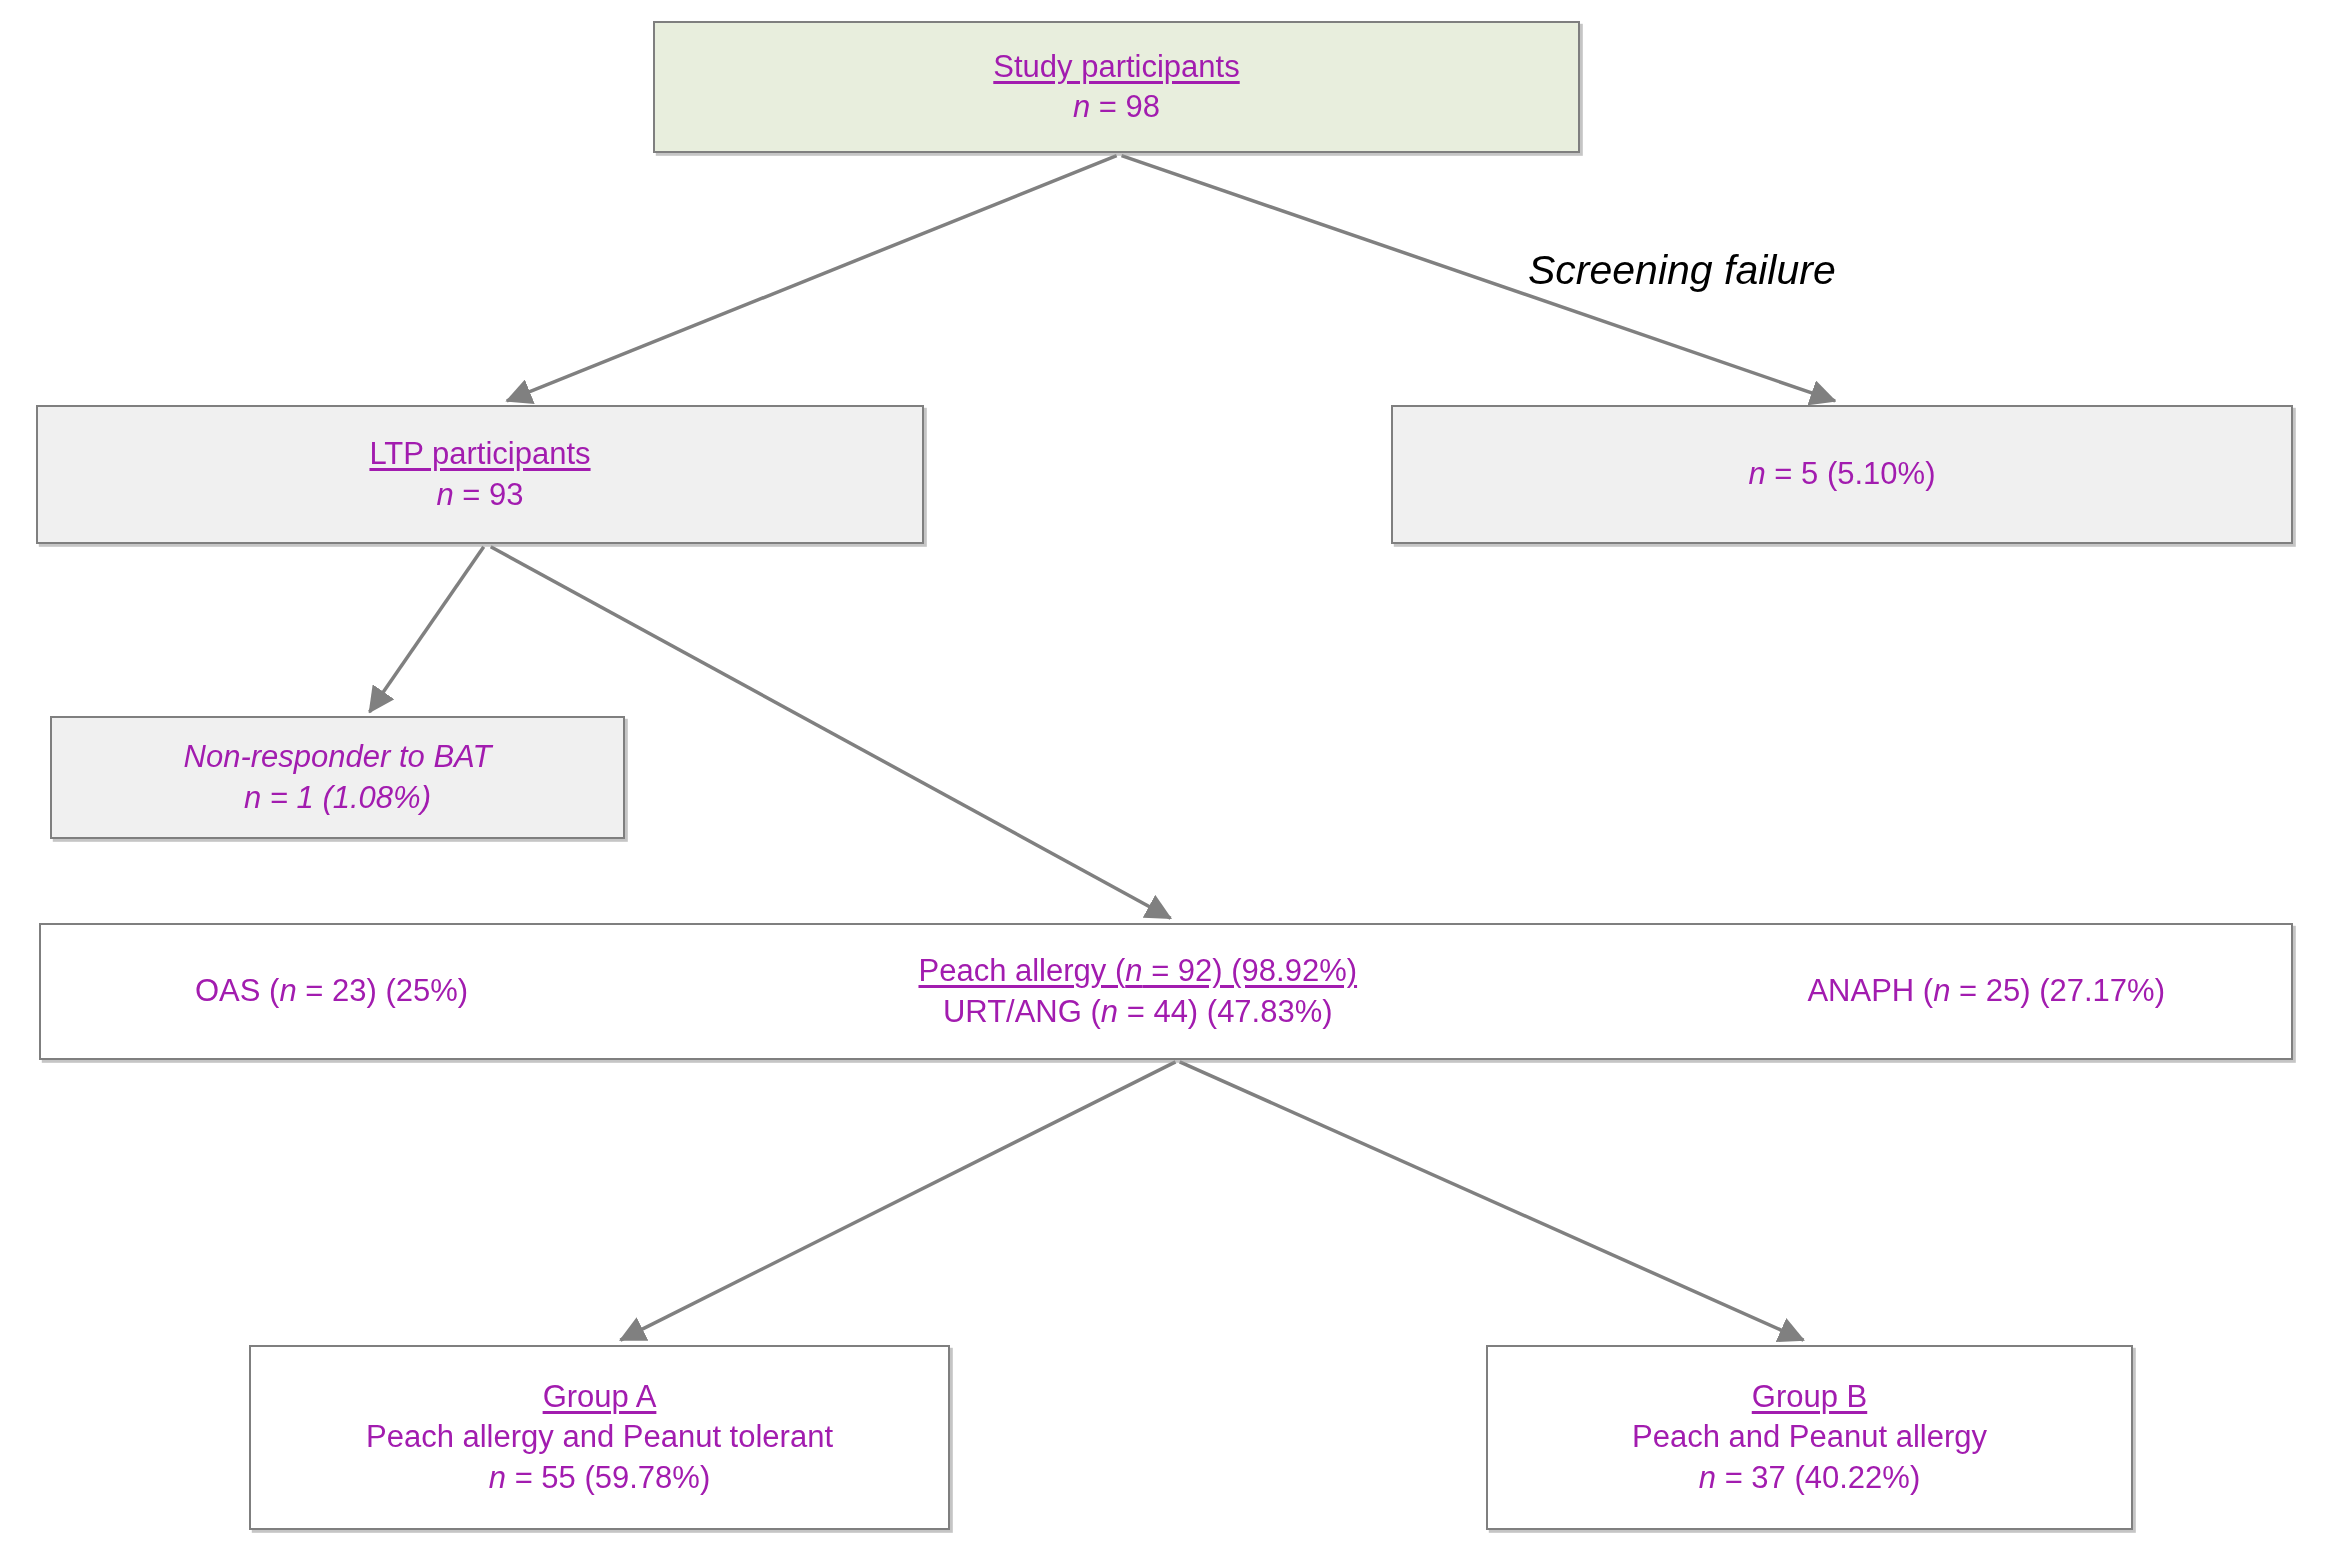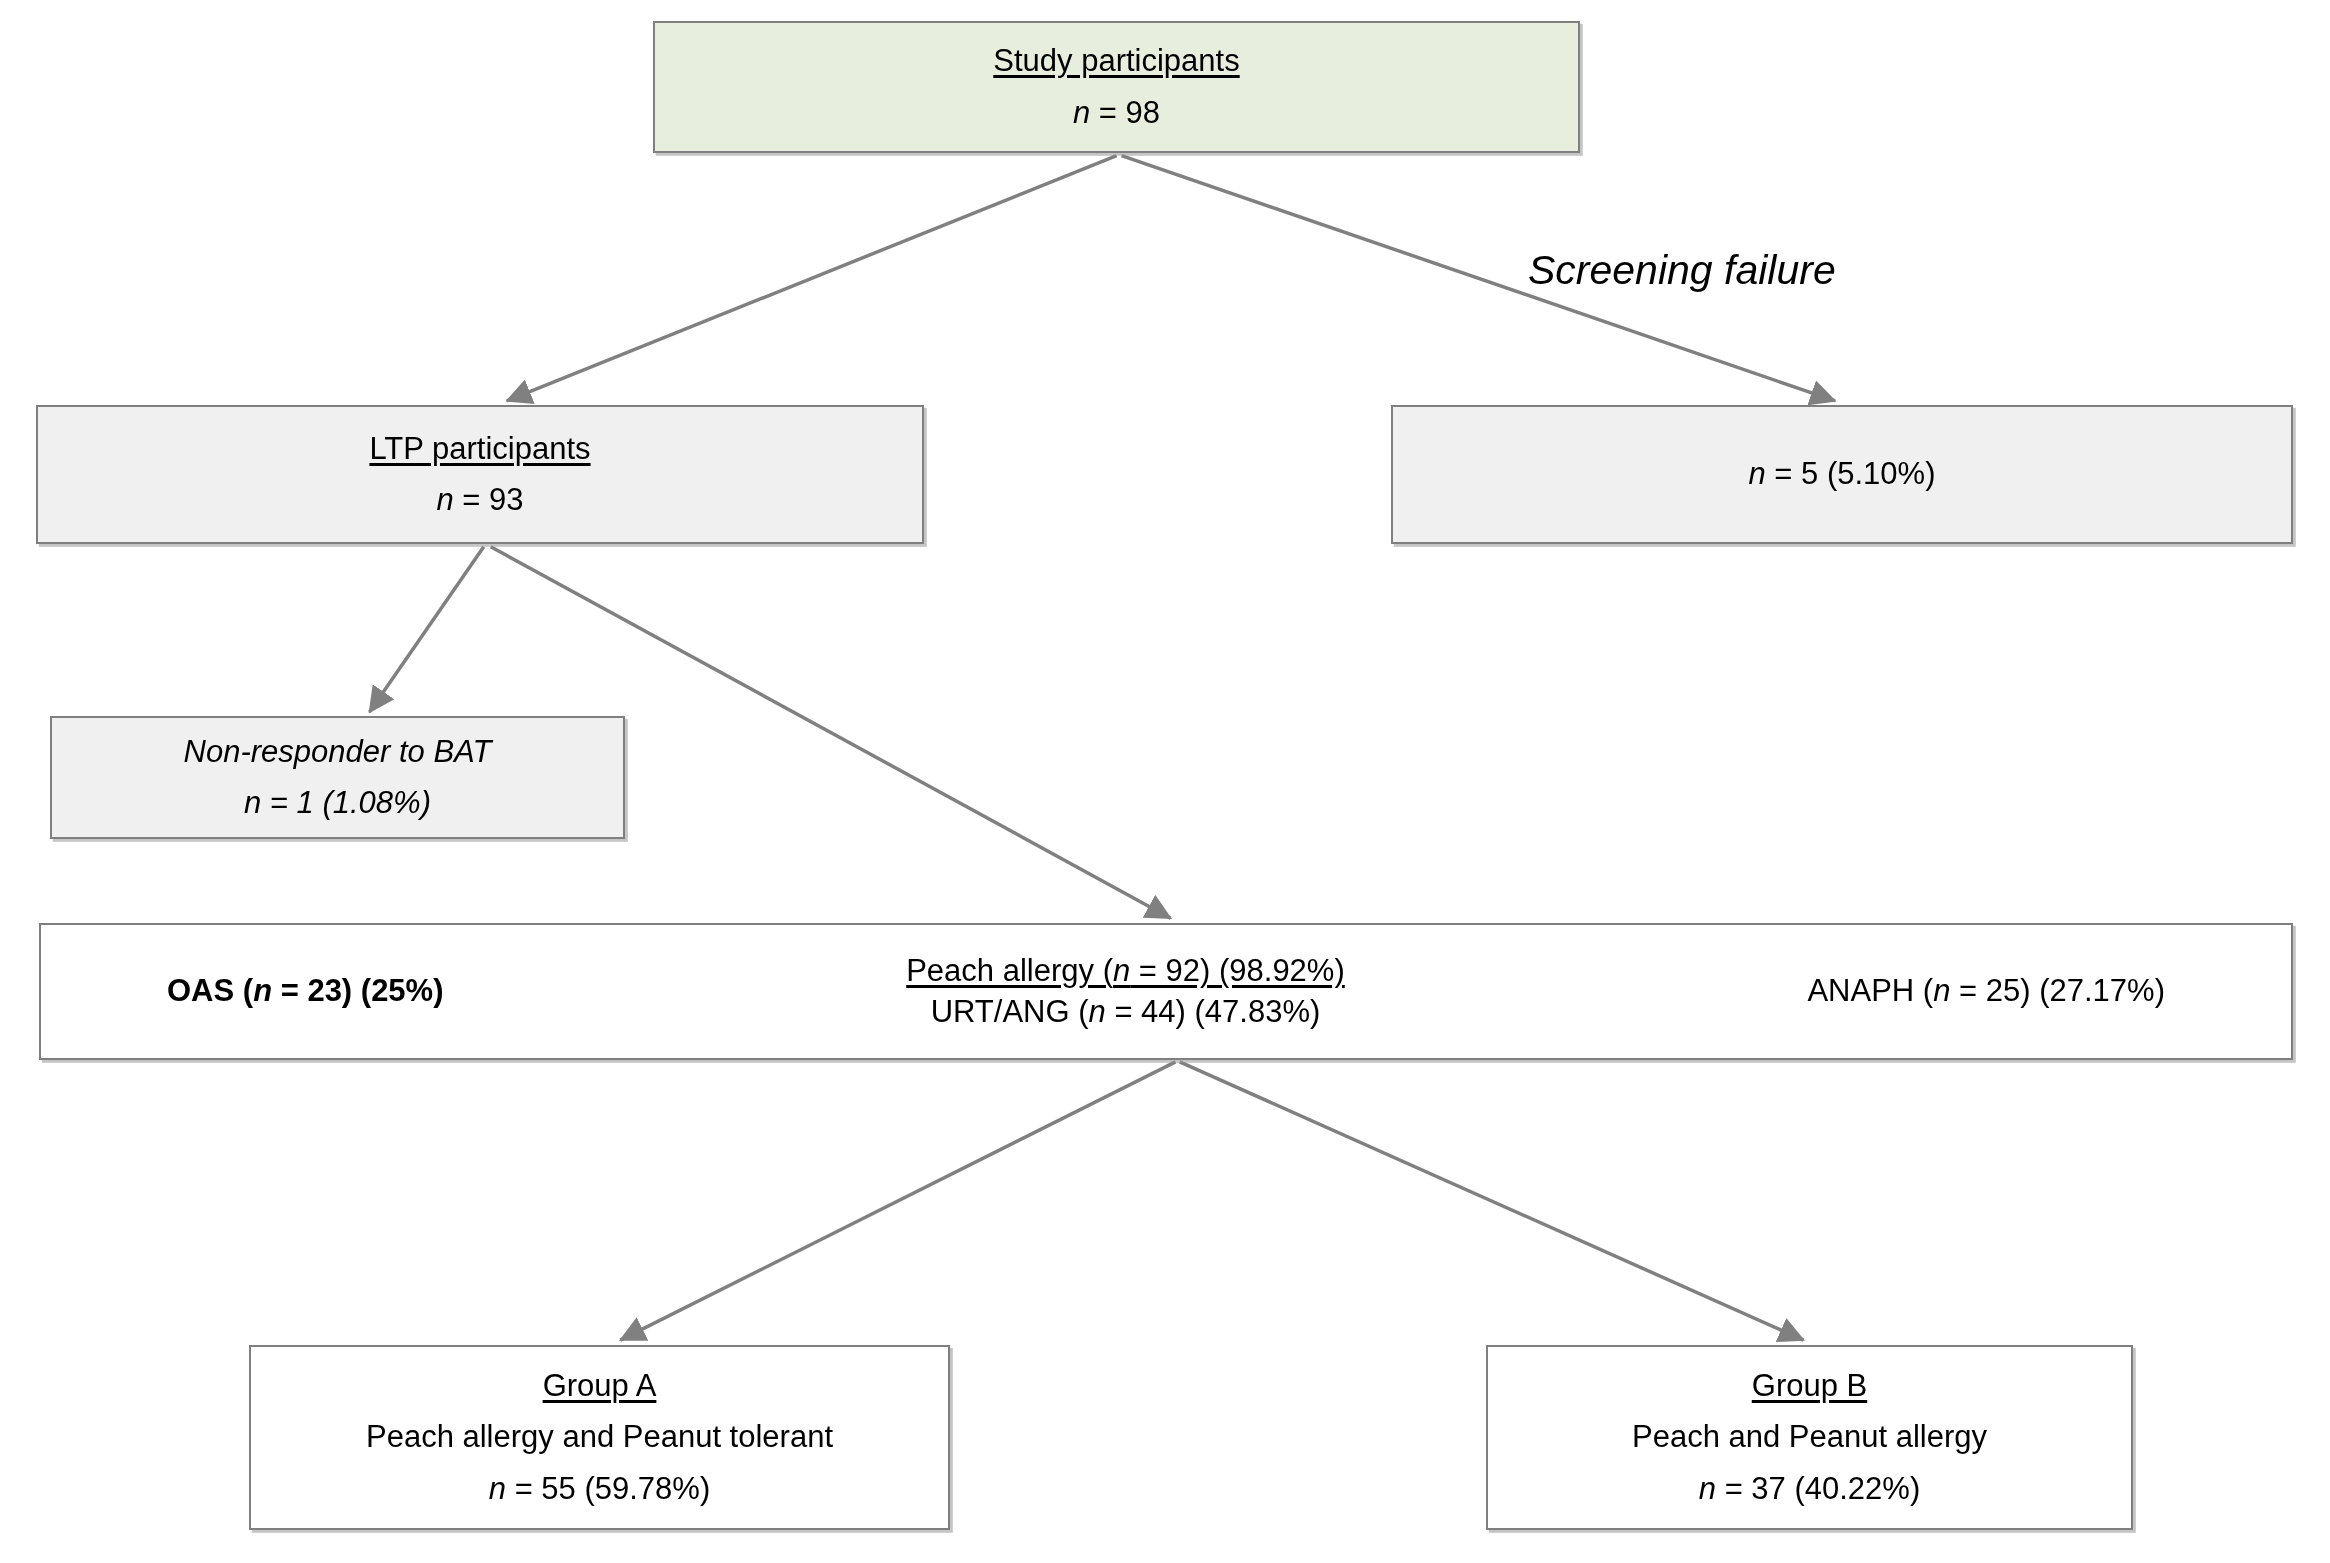--- a/index.html
+++ b/index.html
@@ -26,44 +26,43 @@
   .node {
     position: absolute;
     box-sizing: border-box;
     border: 2.1px solid #7f7f7f;
     box-shadow: 2.8px 2.8px 0 0 rgba(150,150,150,0.55);
     display: flex;
     flex-direction: column;
     align-items: center;
     justify-content: center;
     text-align: center;
-    color: #000000;
+    color: #a21caf;
     font-size: 31px;
     line-height: 1.30;
-    gap: 11px;
   }
   .node .ln { display: block; white-space: nowrap; }
   .node .ttl { text-decoration: underline; text-underline-offset: 4.2px; }
   .ital { font-style: italic; }
   em.n { font-style: italic; }
 
   
   #node-study        { left: 653px;  top: 21px;   width: 927px; height: 132px; background: #e8eedd; }
   #node-ltp          { left: 36px;   top: 405px;  width: 888px; height: 139px; background: #f0f0f0; }
   #node-nonsens      { left: 1391px; top: 405px;  width: 902px; height: 139px; background: #f0f0f0; }
   #node-nonresp      { left: 50px;   top: 716px; width: 575px;  height: 123px; background: #f0f0f0; }
   #node-peach        { left: 39px;   top: 923px; width: 2254px; height: 137px; background: #ffffff; }
   #node-groupa       { left: 249px;  top: 1345px; width: 701px; height: 185px; background: #ffffff; }
   #node-groupb       { left: 1486px; top: 1345px; width: 647px;  height: 185px; background: #ffffff; }
 
   
   #node-peach { flex-direction: row; justify-content: space-between; padding: 0 42px; }
   #node-peach .col { flex: 0 0 auto; }
   #node-peach .col-mid { text-align: center; }
-  #node-peach .col-left { margin-left: 84px; font-weight: bold; }
+  #node-peach .col-left { margin-left: 112px; }
   #node-peach .col-right { margin-right: 84px; }
 
   .edge-label {
     position: absolute;
     font-family: "Liberation Sans", sans-serif;
     font-style: italic;
     font-size: 41px;
     color: #000000;
     white-space: nowrap;
   }

